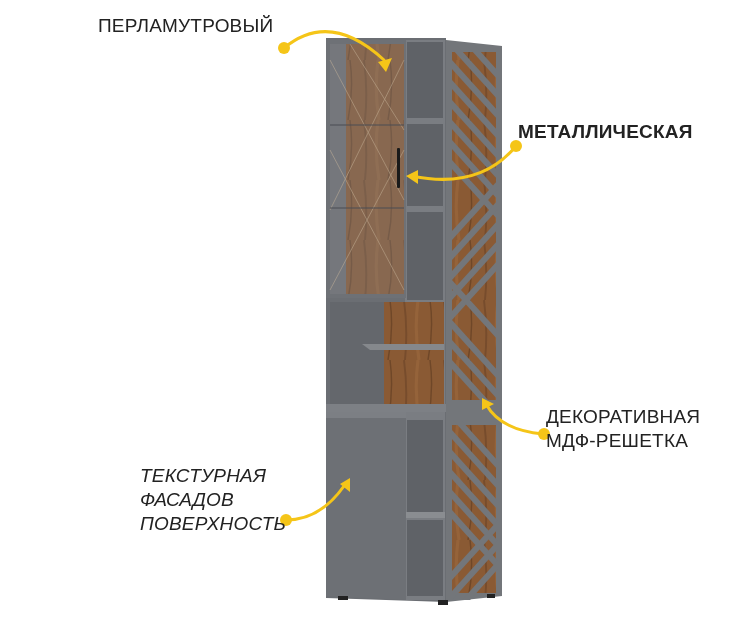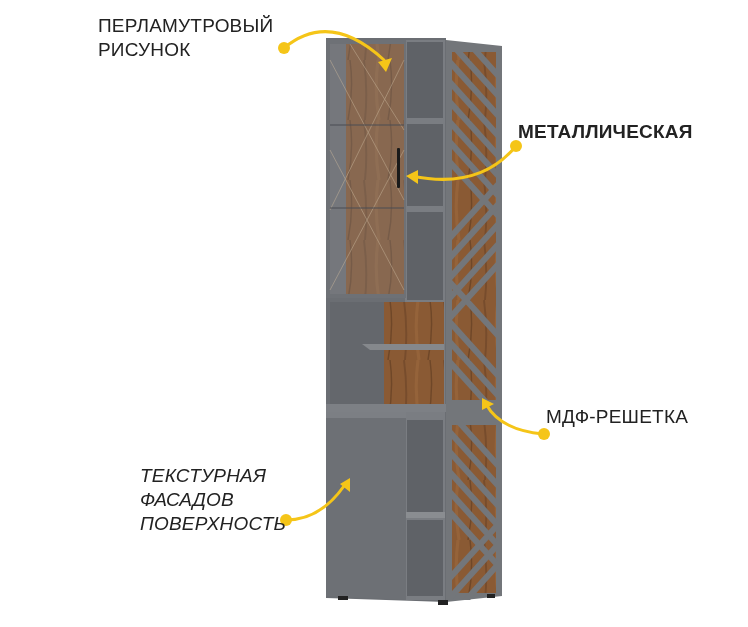--- a/index.html
+++ b/index.html
@@ -124,28 +124,28 @@
   </g>
 </svg>
 
 <div class="dot" style="left:278px;top:42px;background:#f5c518;"></div>
 <div class="dot" style="left:510px;top:140px;background:#f5c518;"></div>
 <div class="dot" style="left:538px;top:428px;background:#f5c518;"></div>
 <div class="dot" style="left:280px;top:514px;background:#f5c518;"></div>
 
 <div class="label" style="left:98px;top:14px;width:180px;">
   <span>ПЕРЛАМУТРОВЫЙ</span>
-  <span>РИСУНОК</span>
 </div>
 
 <div class="label" style="left:518px;top:120px;width:210px;font-weight:bold;">
   <span>МЕТАЛЛИЧЕСКАЯ</span>
 </div>
 
 <div class="label" style="left:546px;top:405px;width:180px;">
+  <span>ДЕКОРАТИВНАЯ</span>
   <span>МДФ-РЕШЕТКА</span>
 </div>
 
 <div class="label" style="left:140px;top:464px;width:160px;font-style:italic;">
   <span>ТЕКСТУРНАЯ</span>
   <span>ФАСАДОВ</span>
   <span>ПОВЕРХНОСТЬ</span>
 </div>
 
 </body></html>

